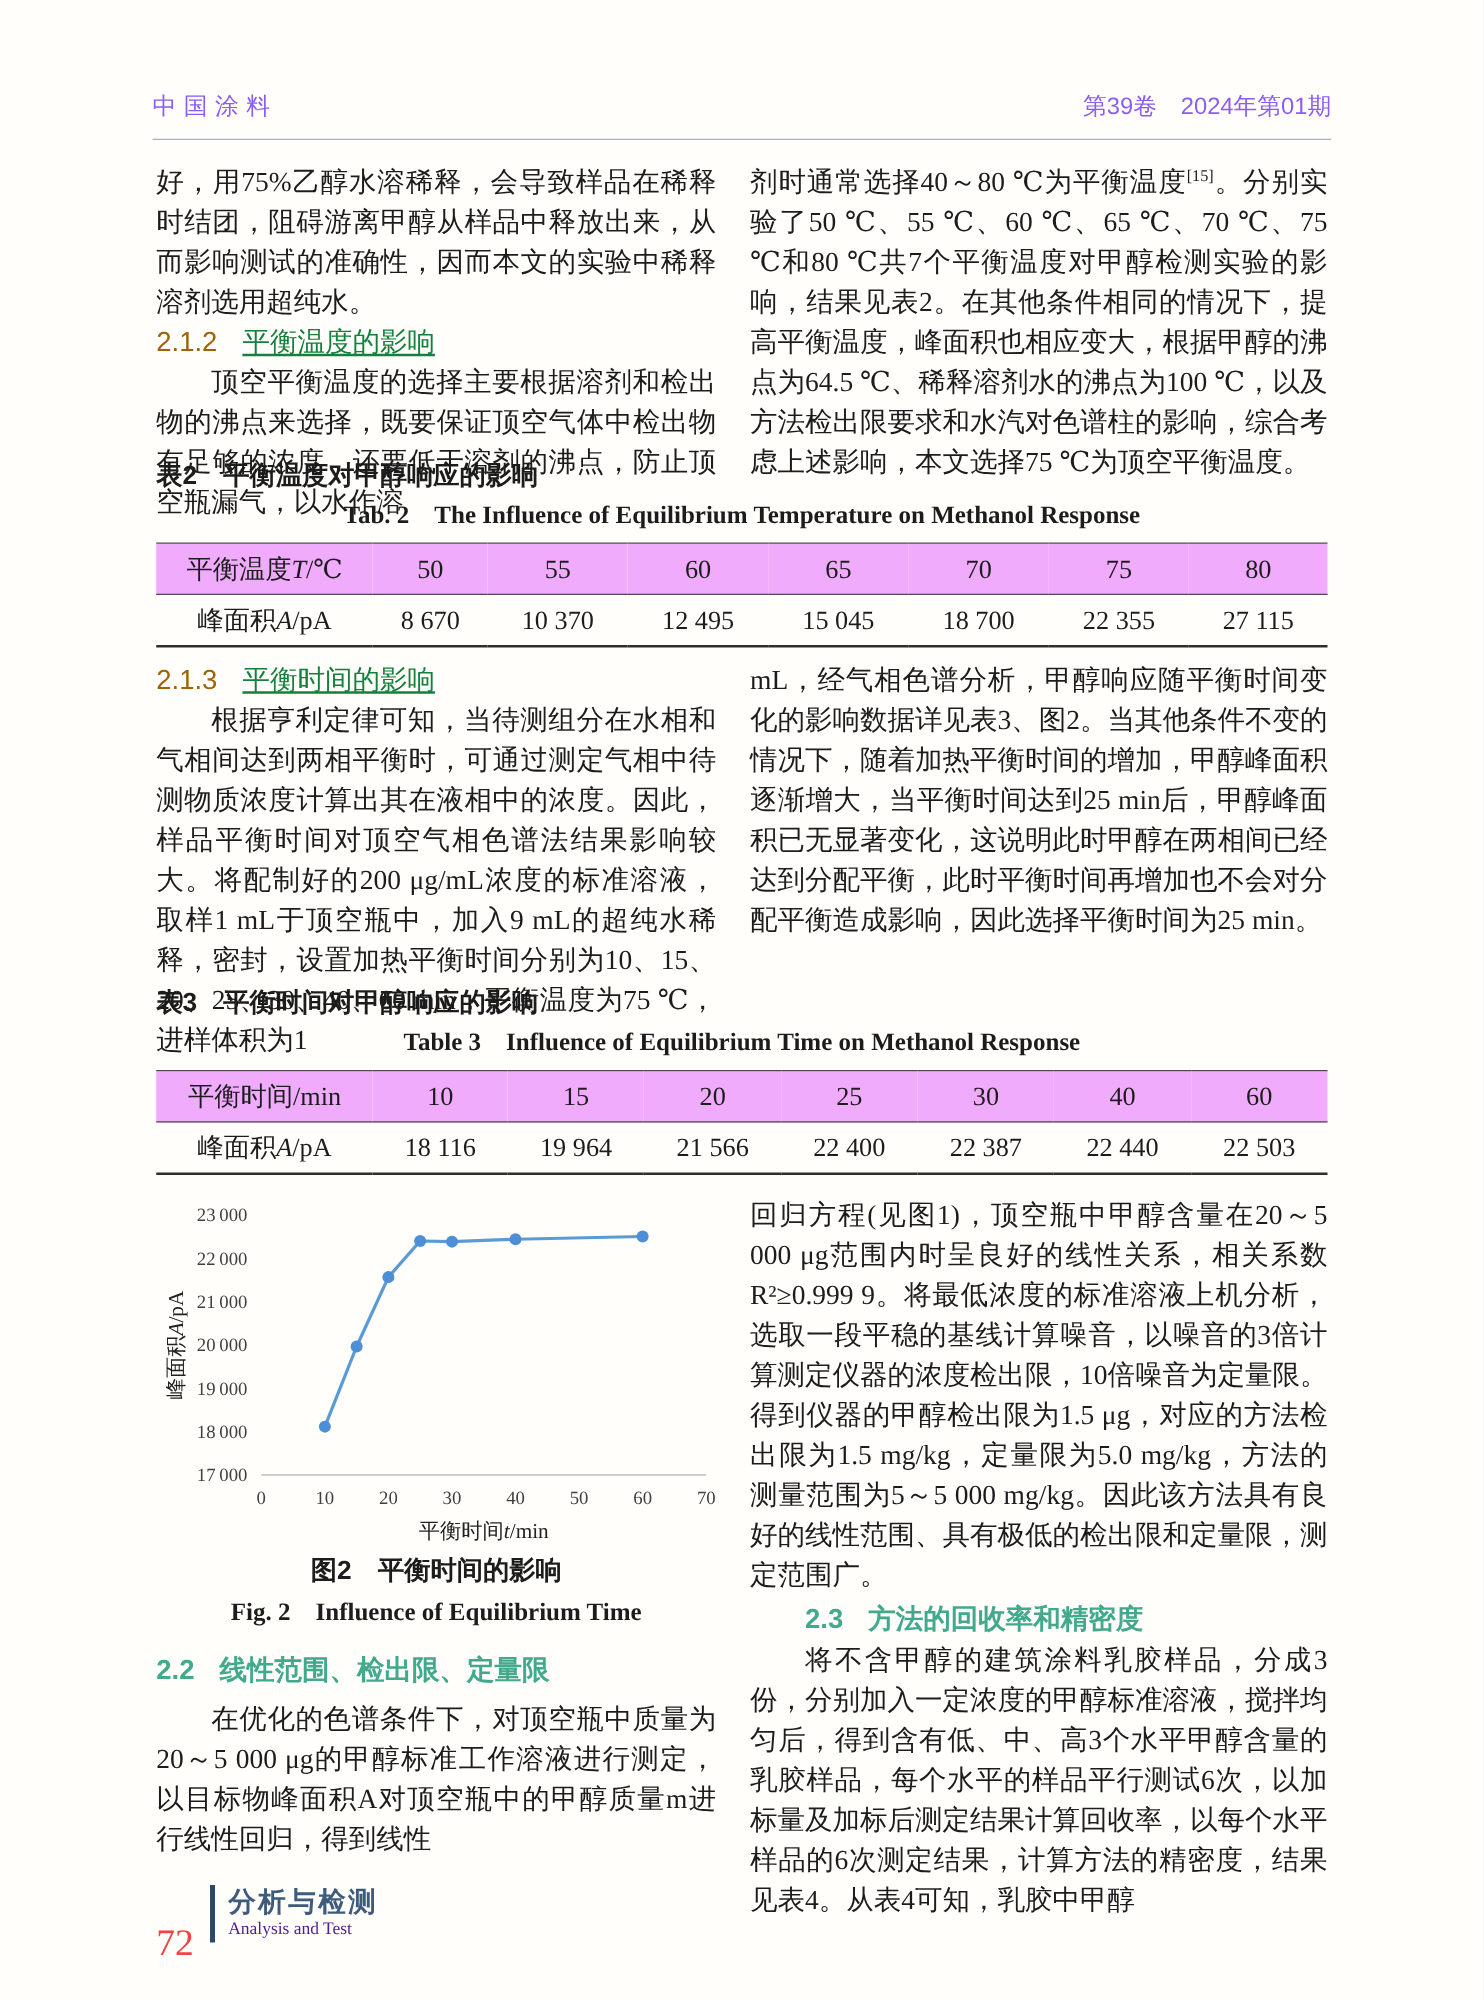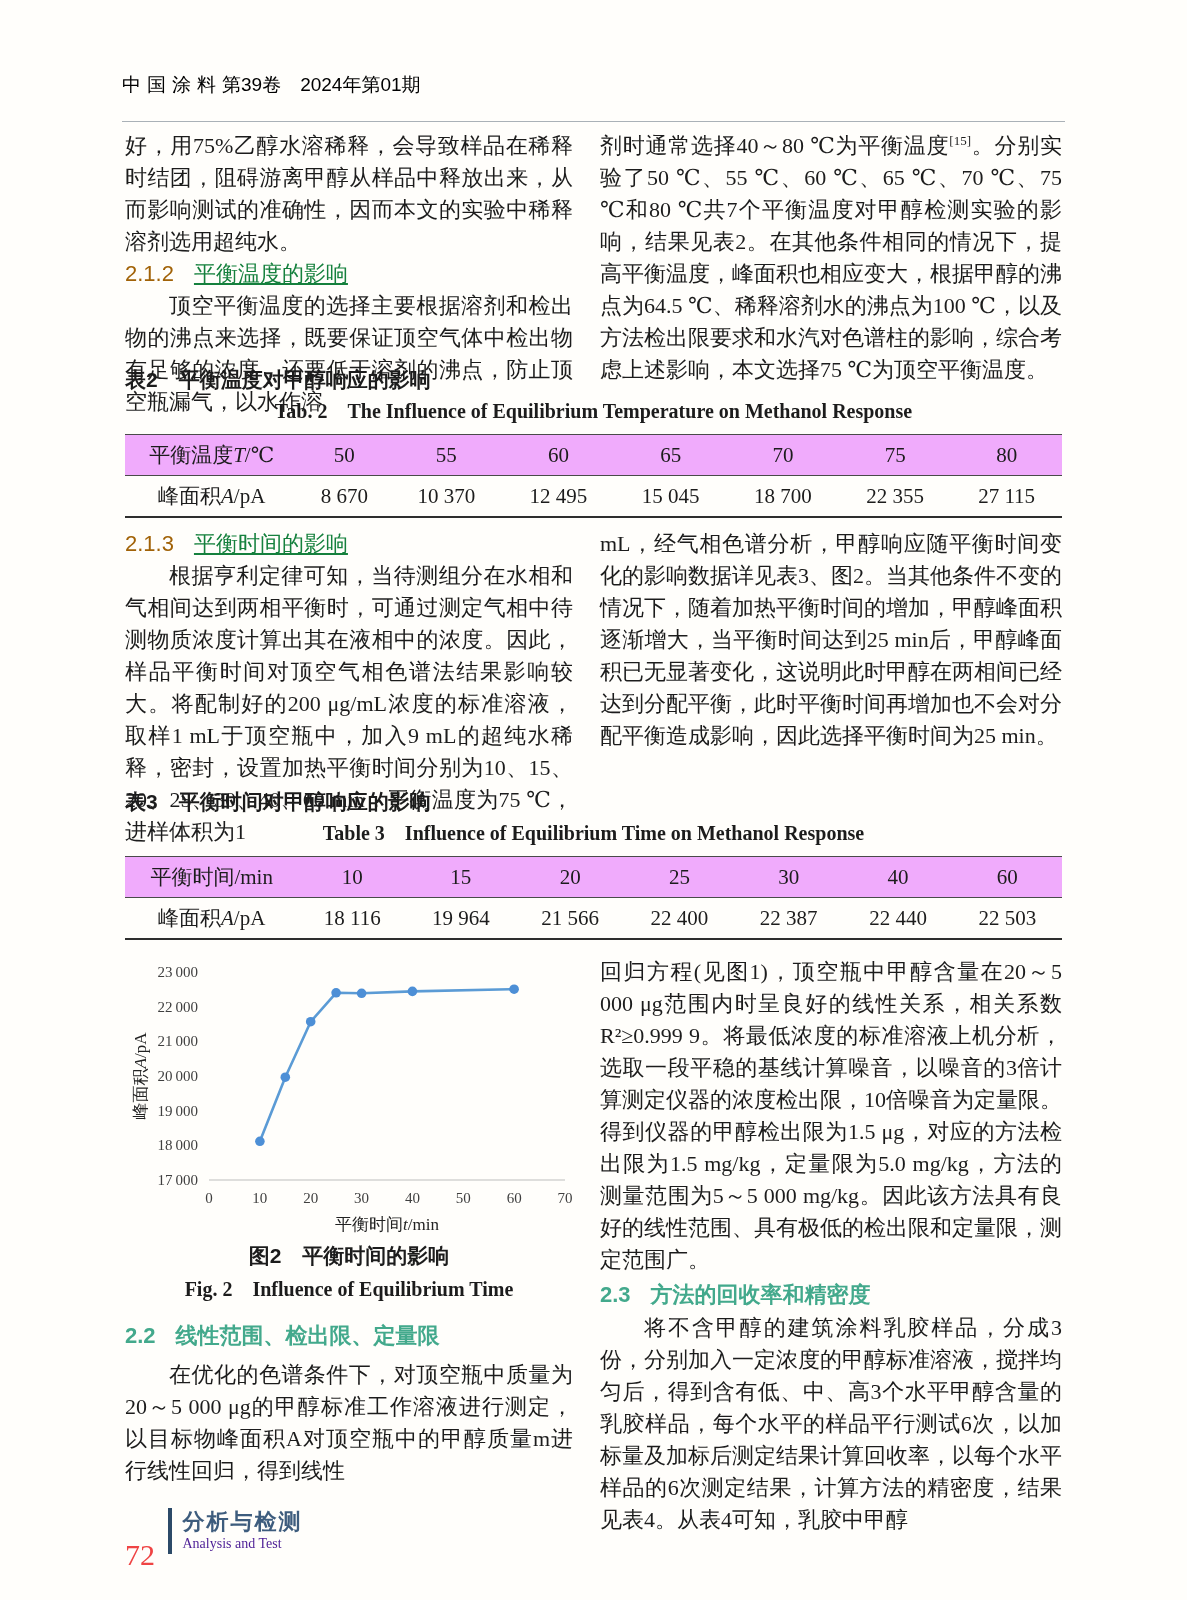--- a/index.html
+++ b/index.html
@@ -5,23 +5,23 @@
   html,body{margin:0;padding:0;background:#e8e8e8;}
   .page{
     position:relative;width:1187px;height:1600px;margin:0 auto;
     background:#fffefb;color:#1c1c1c;
     font-family:"Liberation Serif","DejaVu Serif",serif;
     overflow:hidden;
   }
   
   .header{
     position:absolute;left:122px;right:122px;top:72px;
-    display:flex;justify-content:flex-start;align-items:flex-end;
-    border-bottom:1.5px solid #aab1b7;padding-bottom:23px;
-    color:#000000;font-size:19px;
+    display:flex;justify-content:space-between;align-items:flex-end;
+    border-bottom:1.5px solid #aab1b7;padding-bottom:13px;
+    color:#8b5cf6;font-size:19px;
     font-family:"Liberation Sans","DejaVu Sans",sans-serif;
   }
   .header .journal{letter-spacing:6px;}
   
   .col{position:absolute;}
   .col-l{left:125px;width:448px;}
   .col-r{left:600px;width:462px;}
   p.body{
     margin:0;font-size:22px;line-height:32px;text-align:justify;
     text-justify:inter-ideograph;
@@ -55,21 +55,21 @@
   
   .chart-wrap{position:absolute;left:125px;top:952px;width:448px;}
   .chart-wrap svg{display:block;}
   .fig-cap-cn{
     text-align:center;font-weight:bold;font-size:21px;margin:4px 0 0 0;
     font-family:"Liberation Sans","DejaVu Sans",sans-serif;
   }
   .fig-cap-en{text-align:center;font-weight:bold;font-size:20px;margin:6px 0 0 0;}
   .sec22{margin-top:16px;}
   .sec22 p.body{margin-top:6px;}
-  .sec23-h{margin-top:2px;}
+  .sec23-h{margin-top:2px;margin-left:44px;}
   
   .footer{
     position:absolute;left:125px;top:1490px;
     display:flex;align-items:center;
   }
   .footer .pno{
     font-size:30px;color:#ef4444;margin-right:13px;
     font-family:"Liberation Serif","DejaVu Serif",serif;
     margin-top:48px;
   }

